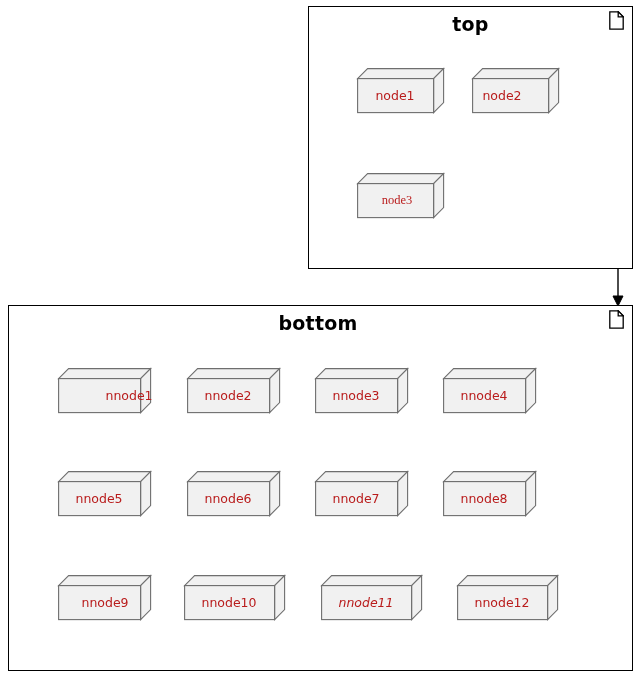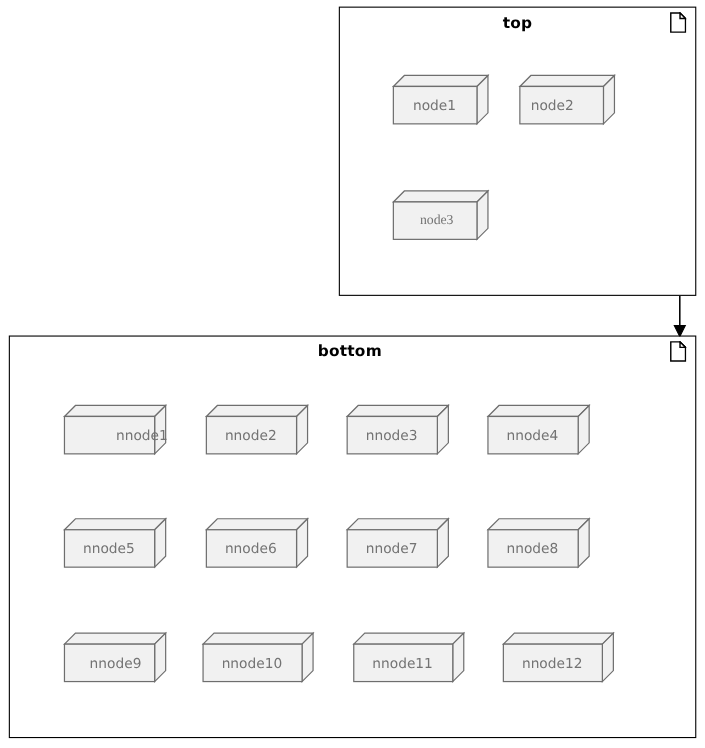--- a/index.html
+++ b/index.html
@@ -30,21 +30,21 @@
     box-sizing: border-box;
     border: 1.4px solid #000000;
     background: #ffffff;
   }
   .package-title {
     position: absolute;
     left: 0;
     right: 0;
     text-align: center;
     font-weight: bold;
-    font-size: 14px;
+    font-size: 19px;
     color: #000000;
     letter-spacing: 0.2px;
     white-space: nowrap;
   }
   .package-icon {
     position: absolute;
     width: 15px;
     height: 19px;
   }
 
@@ -55,21 +55,21 @@
   .node svg {
     display: block;
     overflow: visible;
   }
   .node-label {
     position: absolute;
     display: flex;
     align-items: center;
     justify-content: center;
     font-size: 12.5px;
-    color: #737373;
+    color: #b91c1c;
     white-space: nowrap;
     pointer-events: none;
     text-align: center;
   }
 
   
   .connector {
     position: absolute;
   }
 </style>
@@ -192,21 +192,21 @@
         <rect x="0.6" y="10.6" width="90" height="34" fill="#F1F1F1" stroke="#6E6E6E" stroke-width="1.1"></rect>
       </svg>
       <div class="node-label" style="left: 0px; top: 10px; width: 90px; height: 34px;">nnode10</div>
     </div>
     <div class="node" style="left: 321px; top: 575px; width: 100px; height: 44px;">
       <svg width="102" height="46" viewBox="0 0 102 46">
         <path d="M0.6,10.6 L10.6,0.6 L100.6,0.6 L90.6,10.6 Z" fill="#F1F1F1" stroke="#6E6E6E" stroke-width="1.1" stroke-linejoin="miter"></path>
         <path d="M90.6,10.6 L100.6,0.6 L100.6,34.6 L90.6,44.6 Z" fill="#F1F1F1" stroke="#6E6E6E" stroke-width="1.1" stroke-linejoin="miter"></path>
         <rect x="0.6" y="10.6" width="90" height="34" fill="#F1F1F1" stroke="#6E6E6E" stroke-width="1.1"></rect>
       </svg>
-      <div class="node-label" style="left: 0px; top: 10px; width: 90px; height: 34px;">nnode11</div>
+      <div class="node-label" style="left: 0px; top: 10px; width: 90px; height: 34px; font-style: italic;">nnode11</div>
     </div>
     <div class="node" style="left: 457px; top: 575px; width: 100px; height: 44px;">
       <svg width="102" height="46" viewBox="0 0 102 46">
         <path d="M0.6,10.6 L10.6,0.6 L100.6,0.6 L90.6,10.6 Z" fill="#F1F1F1" stroke="#6E6E6E" stroke-width="1.1" stroke-linejoin="miter"></path>
         <path d="M90.6,10.6 L100.6,0.6 L100.6,34.6 L90.6,44.6 Z" fill="#F1F1F1" stroke="#6E6E6E" stroke-width="1.1" stroke-linejoin="miter"></path>
         <rect x="0.6" y="10.6" width="90" height="34" fill="#F1F1F1" stroke="#6E6E6E" stroke-width="1.1"></rect>
       </svg>
       <div class="node-label" style="left: 0px; top: 10px; width: 90px; height: 34px;">nnode12</div>
     </div>
     <div class="connector" style="left: 610px; top: 269px; width: 16px; height: 37px;"><svg width="16" height="37" viewBox="0 0 16 37">

